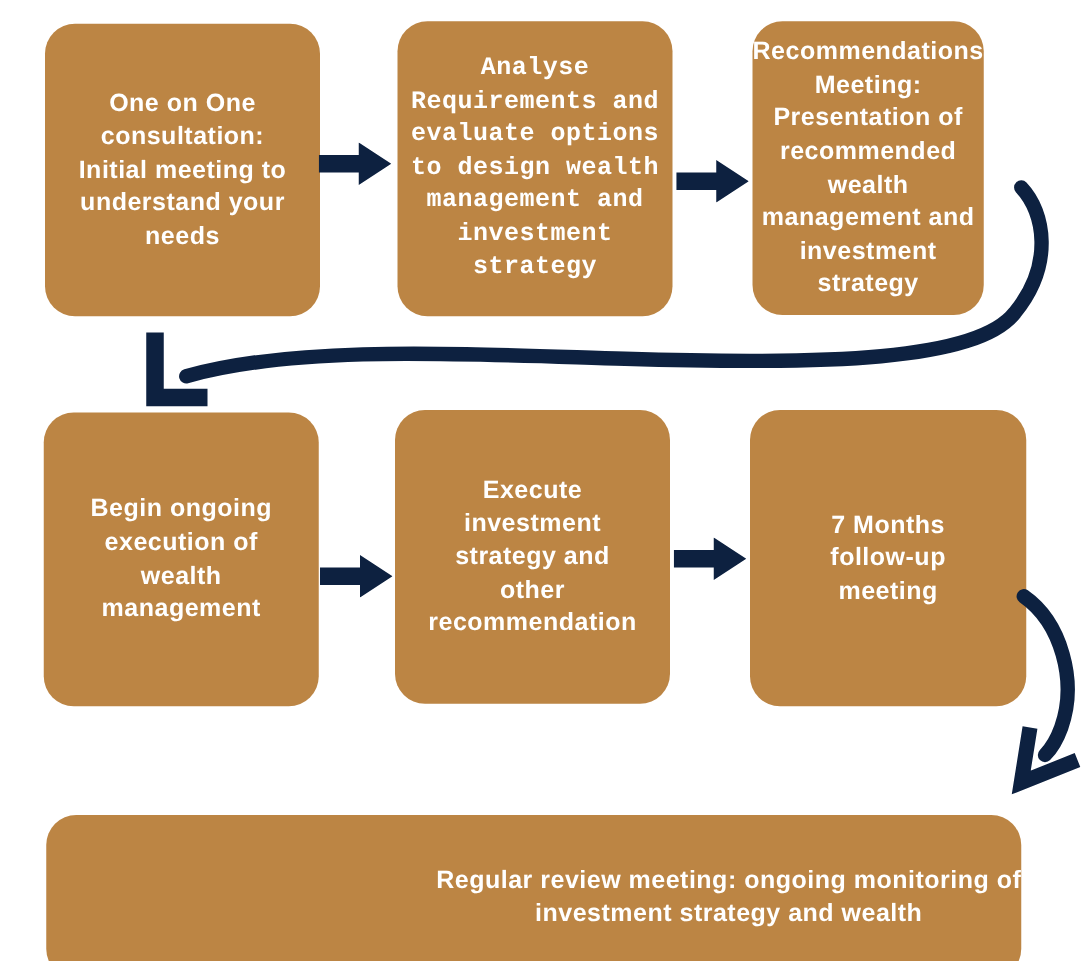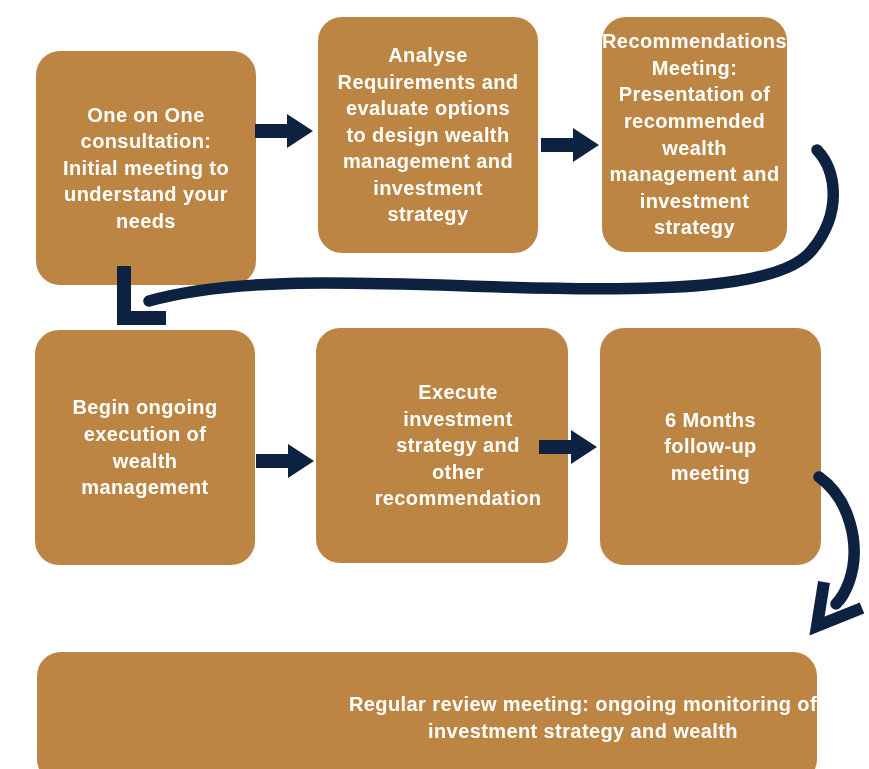--- a/index.html
+++ b/index.html
@@ -18,25 +18,25 @@
     align-items:center;
     justify-content:center;
     text-align:center;
     color:#ffffff;
     font-weight:bold;
     font-size:20px;
     line-height:1.33;
     letter-spacing:0.4px;
   }
   .box .lbl{white-space:pre-line;}
-  .b1{left:36px;  top:19px;  width:220px; height:234px;margin-top:32px;}
-  .b2{left:318px; top:17px;  width:220px; height:236px;}
+  .b1{left:36px;  top:19px;  width:220px; height:234px;}
+  .b2{left:318px; top:17px;  width:220px; height:236px;font-family:Liberation Mono, monospace;}
   .b3{left:602px; top:17px;  width:185px; height:235px;}
   .b4{left:35px;  top:330px; width:220px; height:235px;align-items:center;}
-  .b5{left:316px; top:328px; width:220px; height:235px;padding-left:32px;}
+  .b5{left:316px; top:328px; width:220px; height:235px;}
   .b6{left:600px; top:328px; width:221px; height:237px;}
   .b7{left:37px;  top:652px; width:780px; height:131px;justify-content:flex-end;}
   .block-arrow{position:absolute;width:58px;height:34px;}
   .a1{left:255px; top:114px;}
   .a2{left:541px; top:128px;}
   .a3{left:256px; top:444px;}
   .a4{left:539px; top:430px;}
   .overlay{
     position:absolute;left:0;top:0;width:869px;height:769px;
     pointer-events:none;
@@ -80,21 +80,21 @@
 management</span>
   </div>
   <div class="box b5">
     <span class="lbl">Execute
 investment
 strategy and
 other
 recommendation</span>
   </div>
   <div class="box b6">
-    <span class="lbl">6 Months
+    <span class="lbl">7 Months
 follow-up
 meeting</span>
   </div>
   <div class="box b7">
     <span class="lbl">Regular review meeting: ongoing monitoring of
 investment strategy and wealth</span>
   </div>
 
   <svg class="block-arrow a1" viewBox="0 0 58 34">
     <polygon points="0,10 32,10 32,0 58,17 32,34 32,24 0,24" fill="#0D2140"></polygon>

